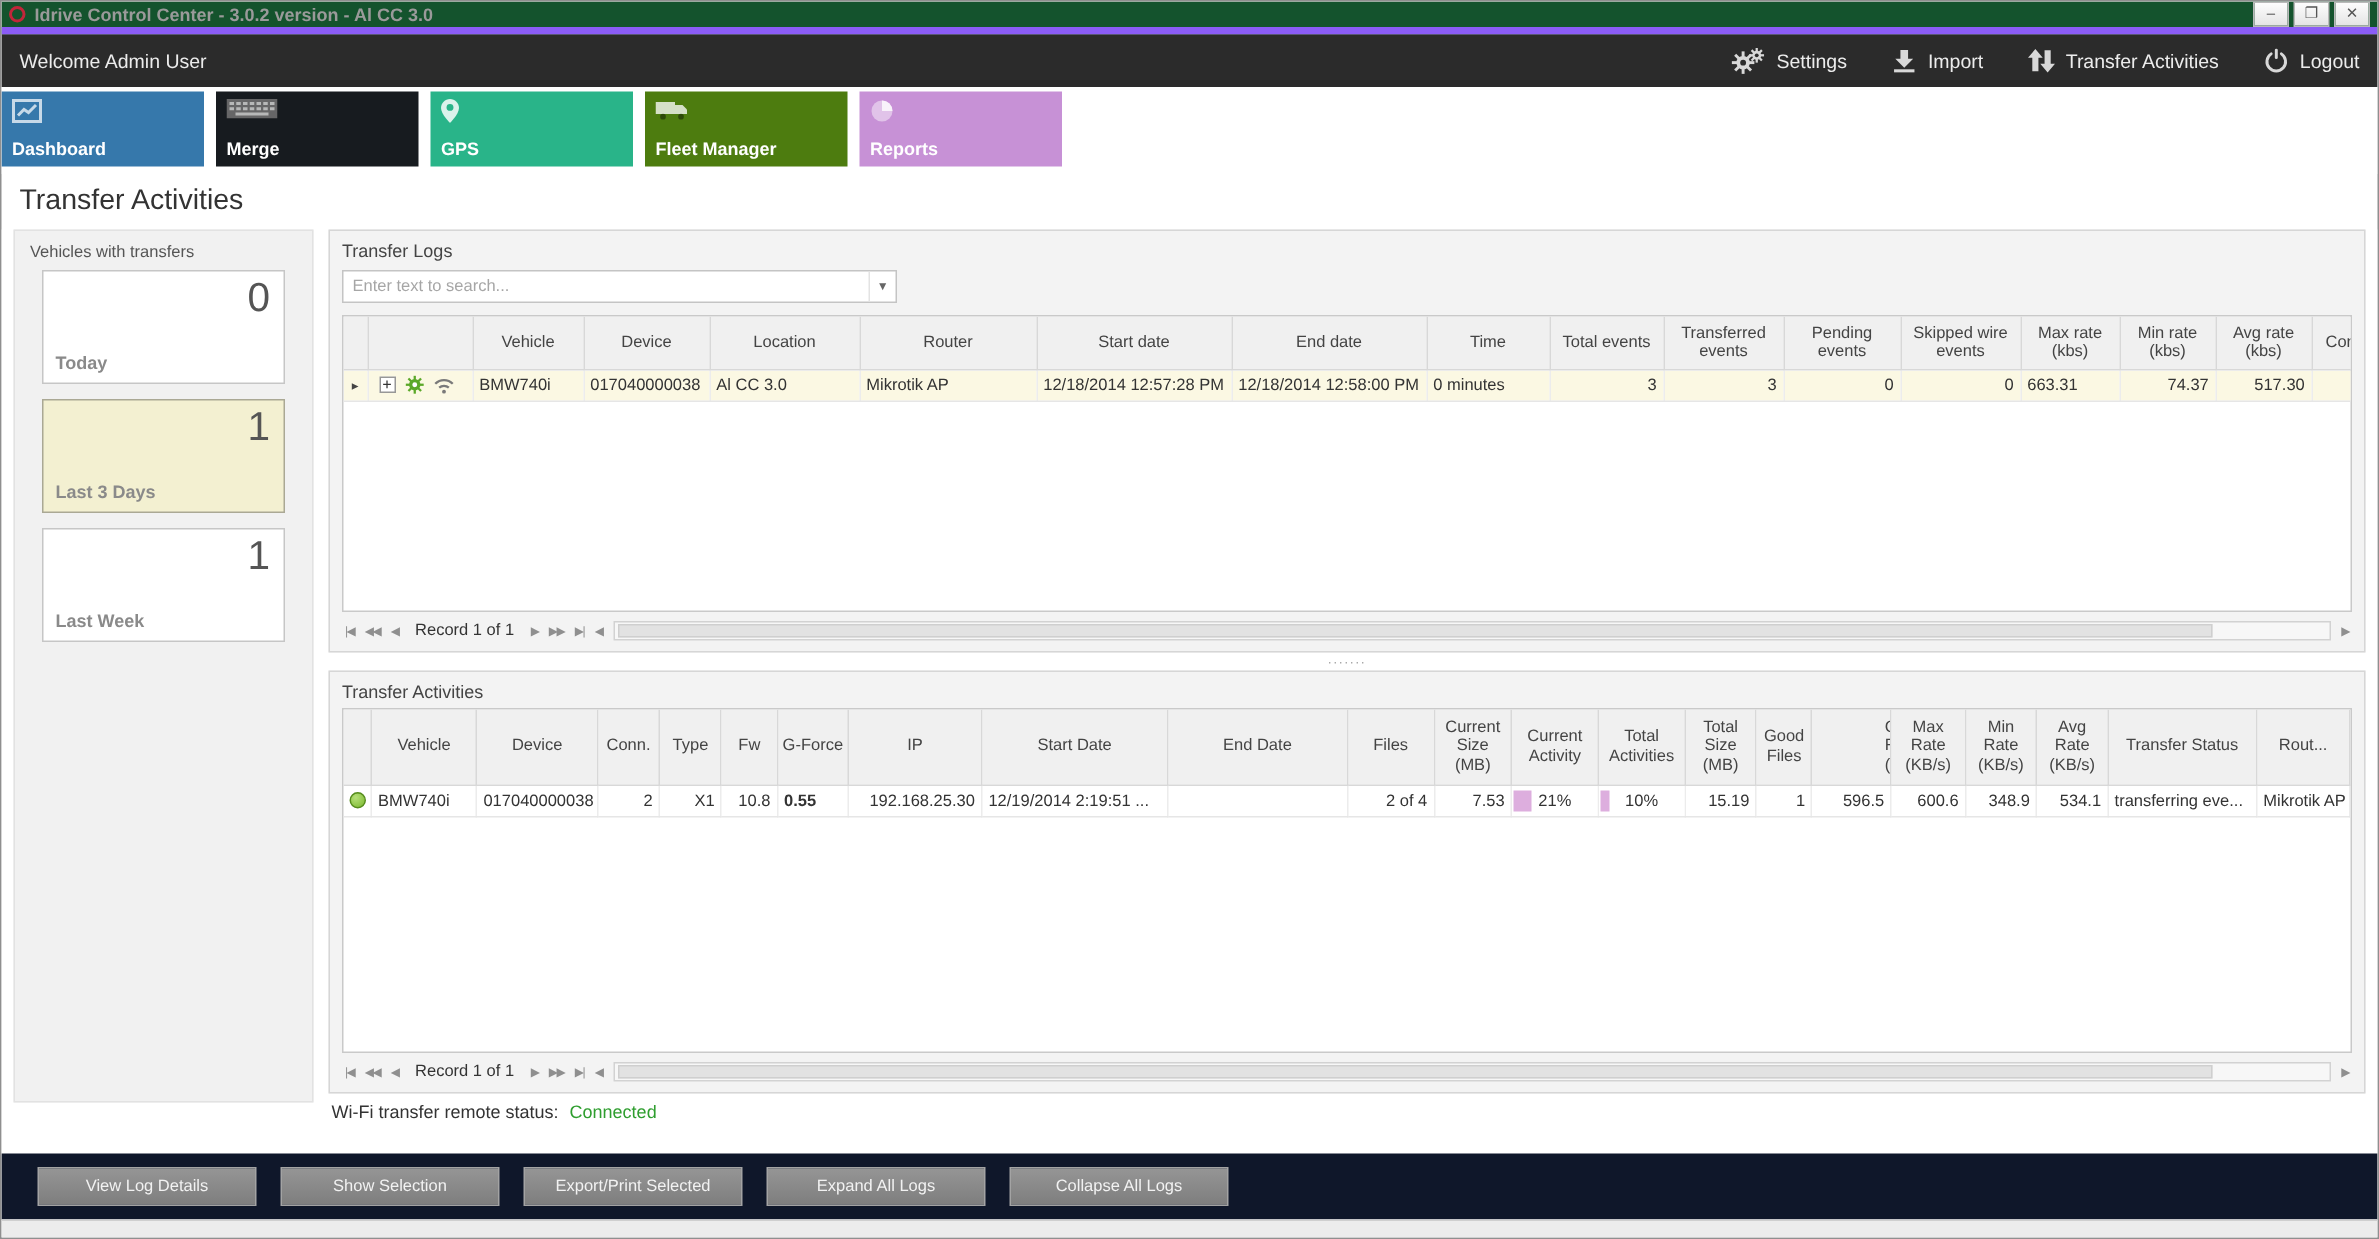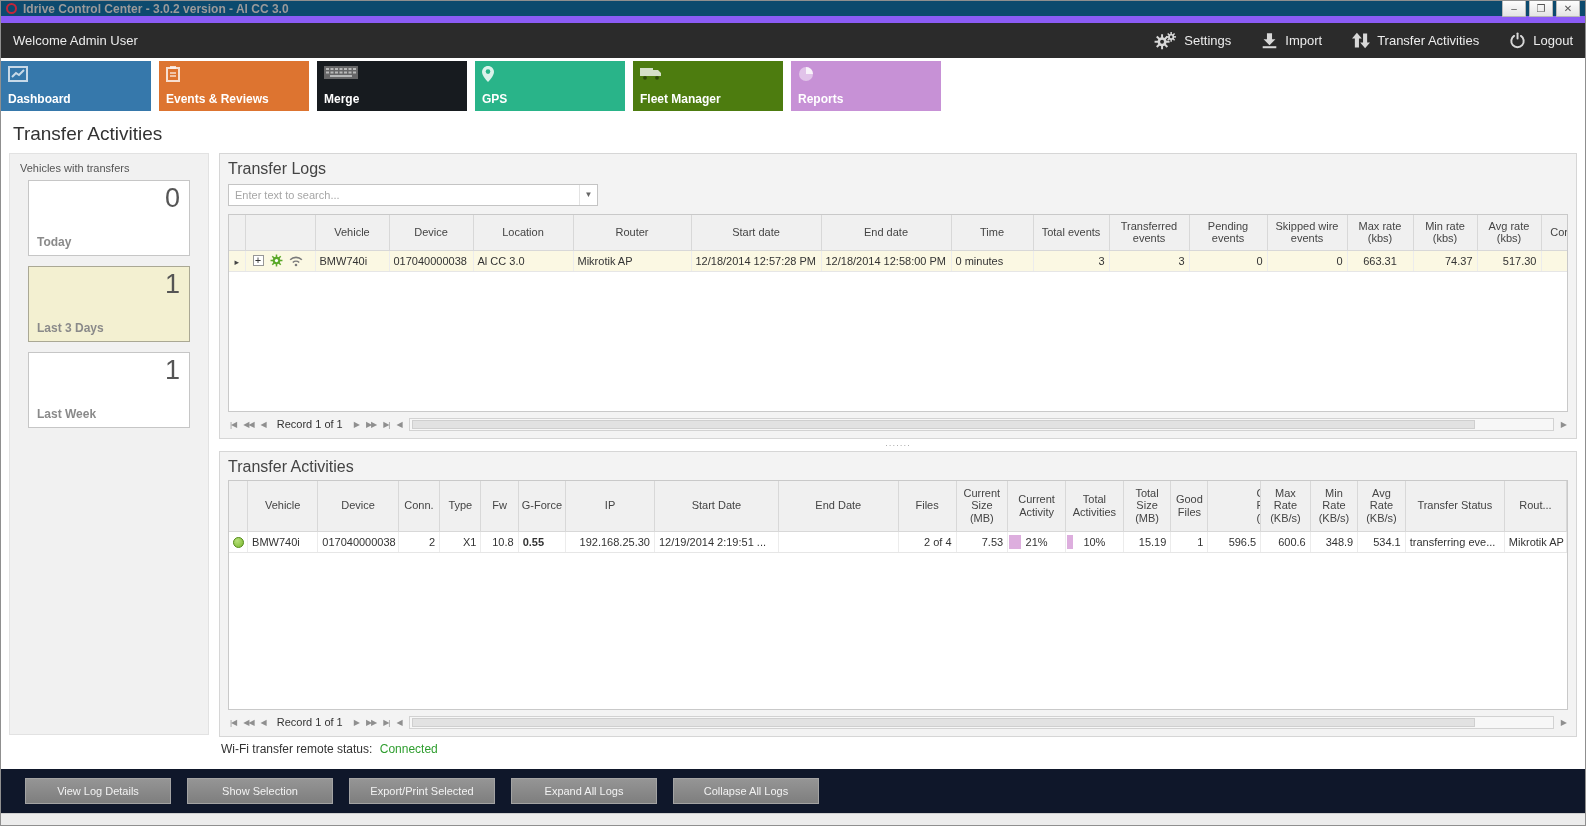--- a/index.html
+++ b/index.html
@@ -1,52 +1,52 @@
 <!DOCTYPE html>
 <html><head>
 <meta charset="utf-8">
 <style>
   *{box-sizing:border-box;margin:0;padding:0}
   html,body{background:#cfcfcf}
   body{font-family:"Liberation Sans","DejaVu Sans",sans-serif;font-size:12px;color:#333}
   .window{width:1586px;height:826px;background:#fff;border:1px solid #8f8f8f;display:flex;flex-direction:column;overflow:hidden}
 
   
-  .titlebar{height:22px;background:#0c4a6e;border-bottom:7px solid #8b5cf6;display:flex;align-items:center;padding:0 5px;gap:6px;flex:none}
+  .titlebar{height:22px;background:#14532d;border-bottom:5px solid #8b5cf6;display:flex;align-items:center;padding:0 5px;gap:6px;flex:none}
   .appicon{width:11px;height:11px;border:2.5px solid #c2263a;border-radius:50%;flex:none}
   .wtitle{color:#9a9a9a;font-weight:bold;font-size:12px;white-space:nowrap}
   .winctl{margin-left:auto;display:flex;gap:3px}
   .winbtn{width:24px;height:17px;border:1px solid #b9b9b9;background:linear-gradient(#fdfdfd,#e4e4e4);font-size:10px;line-height:13px;color:#555;text-align:center;cursor:pointer;font-family:inherit}
 
   
   .topbar{height:35px;background:#2b2b2b;color:#ececec;display:flex;align-items:center;padding:0 12px;flex:none}
   .welcome{font-size:13px}
   .topactions{margin-left:auto;display:flex;align-items:center;gap:30px}
   .topaction{display:flex;align-items:center;gap:7px;cursor:pointer;font-size:13px;white-space:nowrap}
 
   
   .tiles{display:flex;gap:8px;padding:3px 0 5px 0;background:#fff;flex:none}
-  .tile{width:150px;height:50px;position:relative;cursor:pointer;flex:none}
+  .tile{width:135px;height:50px;position:relative;cursor:pointer;flex:none}
   .tilelabel{position:absolute;left:7px;bottom:5px;color:#fff;font-weight:bold;font-size:12px}
   .tileicon{position:absolute;left:7px;top:5px;opacity:.9;line-height:0}
 
   .pagetitle{font-size:19px;color:#333;padding:7px 0 8px 12px;flex:none}
 
   
   .content{flex:1;display:flex;gap:10px;padding:0 8px;min-height:0;background:#fff}
   .sidebar{width:200px;flex:none;background:#f1f1f1;border:1px solid #e2e2e2;padding:6px 4px;height:582px}
   .sidetitle{font-size:11px;color:#555;padding:2px 6px 6px 6px}
   .card{background:#fff;border:1px solid #c6c6c6;height:76px;margin:0 14px 10px 14px;position:relative;cursor:pointer}
   .card.selected{background:#f3f0d1;border-color:#aaa894}
   .cardvalue{position:absolute;top:2px;right:9px;font-size:27px;color:#555}
   .cardlabel{position:absolute;bottom:6px;left:8px;font-size:12px;font-weight:bold;color:#8a8a8a}
 
   .main{flex:1;display:flex;flex-direction:column;min-width:0}
   .panel{border:1px solid #d6d6d6;background:#f3f3f3;padding:6px 8px 4px 8px}
-  .paneltitle{font-size:16px;color:#444;margin-bottom:4px}
+  .paneltitle{font-size:12px;color:#444;margin-bottom:4px}
   .searchrow{margin:6px 0 8px 0}
   .combo{width:370px;height:22px;background:#fff;border:1px solid #c4c4c4;display:flex;align-items:center}
   .combo input{flex:1;border:none;outline:none;font:11px "Liberation Sans","DejaVu Sans",sans-serif;color:#444;padding:0 6px;background:transparent}
   .combo input::placeholder{color:#a6a6a6}
   .combobtn{width:18px;text-align:center;color:#666;font-size:8px;cursor:pointer;border-left:1px solid #e3e3e3;line-height:20px}
 
   .gridbox{background:#fff;border:1px solid #c9c9c9;overflow:hidden}
   .logsbox{height:198px}
   .actsbox{height:230px}
   table.grid{width:100%;border-collapse:collapse;table-layout:fixed}
@@ -142,30 +142,20 @@
 
   <div class="tiles">
     <div class="tile" style="background: rgb(54, 120, 171);">
       <span class="tileicon">
         <svg width="20" height="16" viewBox="0 0 20 16">
             <rect x="1" y="1" width="18" height="14" fill="none" stroke="rgba(255,255,255,.8)" stroke-width="2"></rect>
             <path d="M4 11 L8 7 L11 9 L16 4" stroke="rgba(255,255,255,.8)" stroke-width="2" fill="none"></path>
           </svg>
       </span>
       <span class="tilelabel">Dashboard</span>
-    </div>
-    <div class="tile" style="background: rgb(221, 116, 48);">
-      <span class="tileicon">
-        <svg width="14" height="16" viewBox="0 0 14 16">
-            <rect x="1" y="2" width="12" height="13" fill="none" stroke="rgba(255,255,255,.85)" stroke-width="2"></rect>
-            <rect x="4" y="0" width="6" height="3" fill="rgba(255,255,255,.85)"></rect>
-            <path d="M4 7 h6 M4 10 h6" stroke="rgba(255,255,255,.85)" stroke-width="1.5"></path>
-          </svg>
-      </span>
-      <span class="tilelabel">Events &amp; Reviews</span>
     </div>
     <div class="tile" style="background: rgb(23, 27, 31);">
       <span class="tileicon">
         <svg width="34" height="13" viewBox="0 0 34 13">
             <rect width="34" height="13" fill="#6f6f6f"></rect>
             <g fill="#c9c9c9">
               <rect x="2" y="2" width="3" height="2"></rect>
               <rect x="6.5" y="2" width="3" height="2"></rect>
               <rect x="11" y="2" width="3" height="2"></rect>
               <rect x="15.5" y="2" width="3" height="2"></rect>
@@ -296,21 +286,21 @@
                   <td style="text-align: left;">017040000038</td>
                   <td style="text-align: left;">Al CC 3.0</td>
                   <td style="text-align: left;">Mikrotik AP</td>
                   <td style="text-align: left;">12/18/2014 12:57:28 PM</td>
                   <td style="text-align: left;">12/18/2014 12:58:00 PM</td>
                   <td style="text-align: left;">0 minutes</td>
                   <td style="text-align: right;">3</td>
                   <td style="text-align: right;">3</td>
                   <td style="text-align: right;">0</td>
                   <td style="text-align: right;">0</td>
-                  <td style="text-align: center;">663.31</td>
+                  <td style="text-align: left;">663.31</td>
                   <td style="text-align: right;">74.37</td>
                   <td style="text-align: right;">517.30</td>
                   <td style="text-align: right;">1</td>
                 </tr>
               </tbody>
           </table>
         </div>
         <div class="pager">
           <span class="pbtn">|◀</span>
           <span class="pbtn">◀◀</span>

